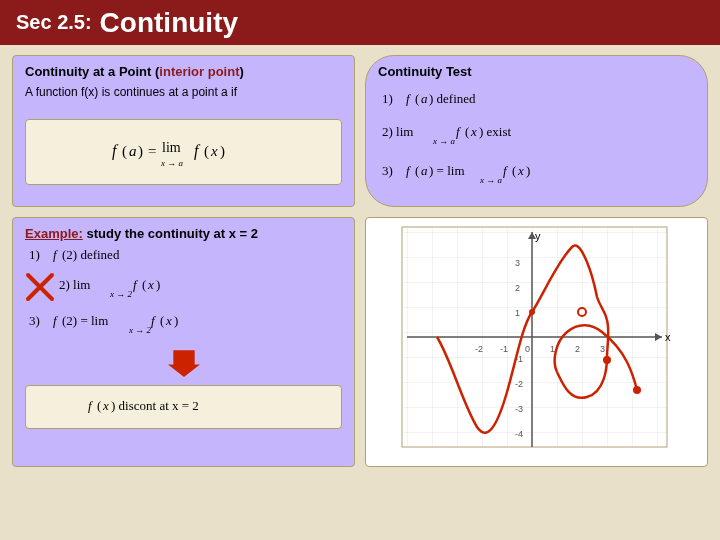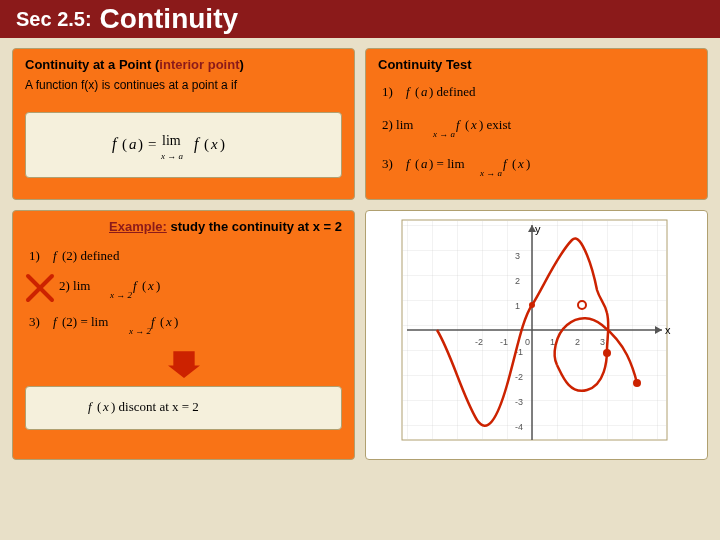--- a/index.html
+++ b/index.html
@@ -12,42 +12,42 @@
     }
 
     
     #header {
       background: #8b1a1a;
       color: white;
       padding: 6px 16px;
       display: flex;
       align-items: center;
       gap: 8px;
-      height: 38px;
+      height: 45px;
     }
     #header .sec-label {
       font-size: 20px;
       font-weight: bold;
     }
     #header .title {
       font-size: 28px;
       font-weight: bold;
     }
 
     
     #main {
       padding: 10px 12px;
       display: grid;
       grid-template-columns: 1fr 1fr;
       grid-template-rows: auto auto;
       gap: 10px;
     }
 
     .card {
-      background: #f97316;
+      background: #c4b5fd;
       border: 1.5px solid #b0a070;
       border-radius: 4px;
       padding: 8px 12px;
     }
 
     
     #card-continuity-point {
       grid-column: 1;
       grid-row: 1;
     }
@@ -73,20 +73,21 @@
       border-radius: 4px;
       padding: 10px;
       text-align: center;
       margin-top: 6px;
     }
 
     
     #card-continuity-test {
       grid-column: 2;
       grid-row: 1;
+      border-radius: 29px;
     }
     #card-continuity-test h3 {
       font-size: 13px;
       font-weight: bold;
       margin-bottom: 6px;
       color: #000;
     }
     .test-list {
       list-style: none;
       padding: 0;
@@ -97,22 +98,21 @@
     }
 
     
     #card-example {
       grid-column: 1;
       grid-row: 2;
     }
     #card-example .example-heading {
       font-size: 13px;
       font-weight: bold;
-      margin-bottom: 8px;
-      text-align: right;
+      margin-bottom: 0;
     }
     #card-example .example-heading span.ex-label {
       color: #8b1a1a;
       text-decoration: underline;
     }
 
     
     .arrow-down {
       text-align: center;
       margin: 4px 0;

